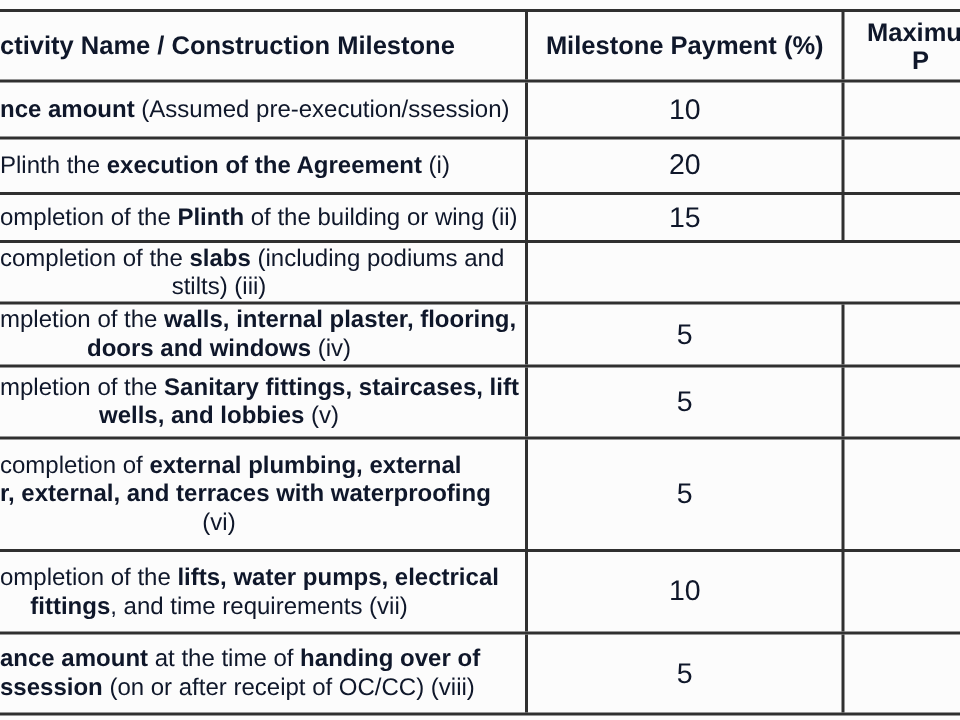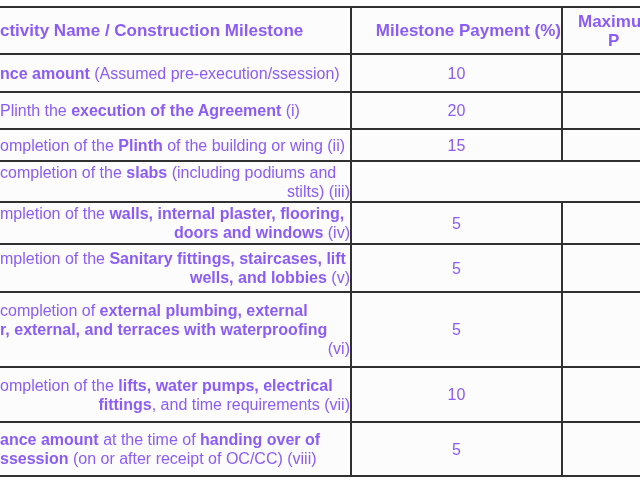--- a/index.html
+++ b/index.html
@@ -4,21 +4,21 @@
 <style>
   html, body { margin: 0; padding: 0; }
   body { font-family: "Liberation Sans", sans-serif; background: #ffffff; }
 
   .screen {
     position: relative;
     width: 640px;
     height: 480px;
     overflow: hidden;
     background: #fcfcfc;
-    color: #8b5cf6;
+    color: #0f172a;
   }
 
   
   .tbl {
     position: absolute;
     left: -58px;
     top: 6px;
     width: 860px;
     border-top: 2px solid #303030;
   }
@@ -50,35 +50,35 @@
     justify-content: center;
     align-items: center;
     overflow: hidden;
   }
   .c1 { width: 410px; }
   .c2 { width: 211px; }
   .c3 { width: 239px; border-right: none; }
 
   .line {
     width: 100%;
-    text-align: right;
+    text-align: center;
     white-space: nowrap;
     font-size: 16px;
     line-height: 19px;
     box-sizing: border-box;
   }
   
   .line.cut {
     text-align: left;
     padding-left: 58px;
   }
 
   .hdr .line { font-size: 17px; font-weight: bold; }
 
-  .payment { font-size: 16px; line-height: 19px; }
+  .payment { font-size: 19px; line-height: 19px; }
 
   
   .c3.hcell { justify-content: flex-start; align-items: flex-start; padding-top: 4px; }
   .h3l1 { font-size: 17px; font-weight: bold; line-height: 19px; margin-left: 15px; white-space: nowrap; }
   .h3l2 { font-size: 17px; font-weight: bold; line-height: 19px; margin-left: 45px; white-space: nowrap; }
 
   b { font-weight: bold; }
 </style>
 </head>
 <body>

